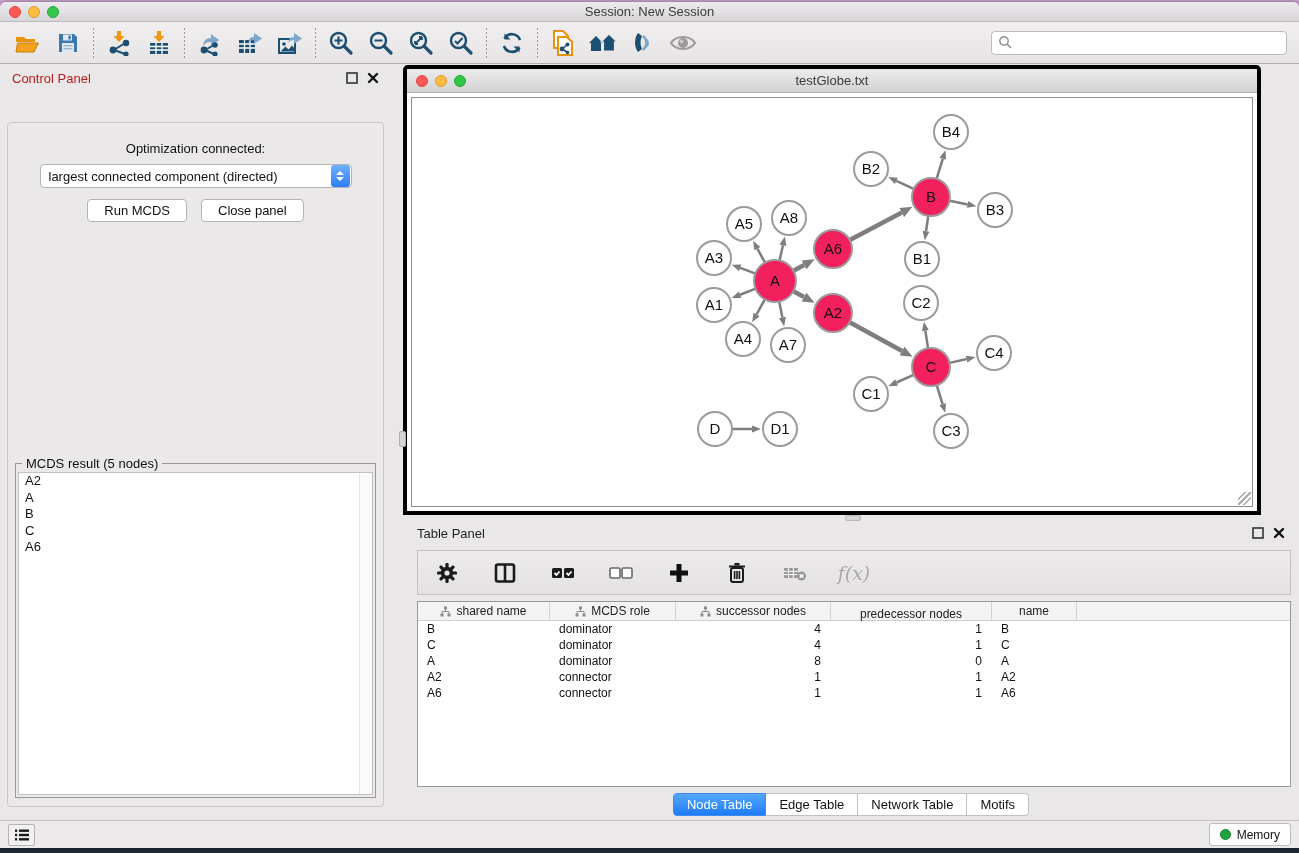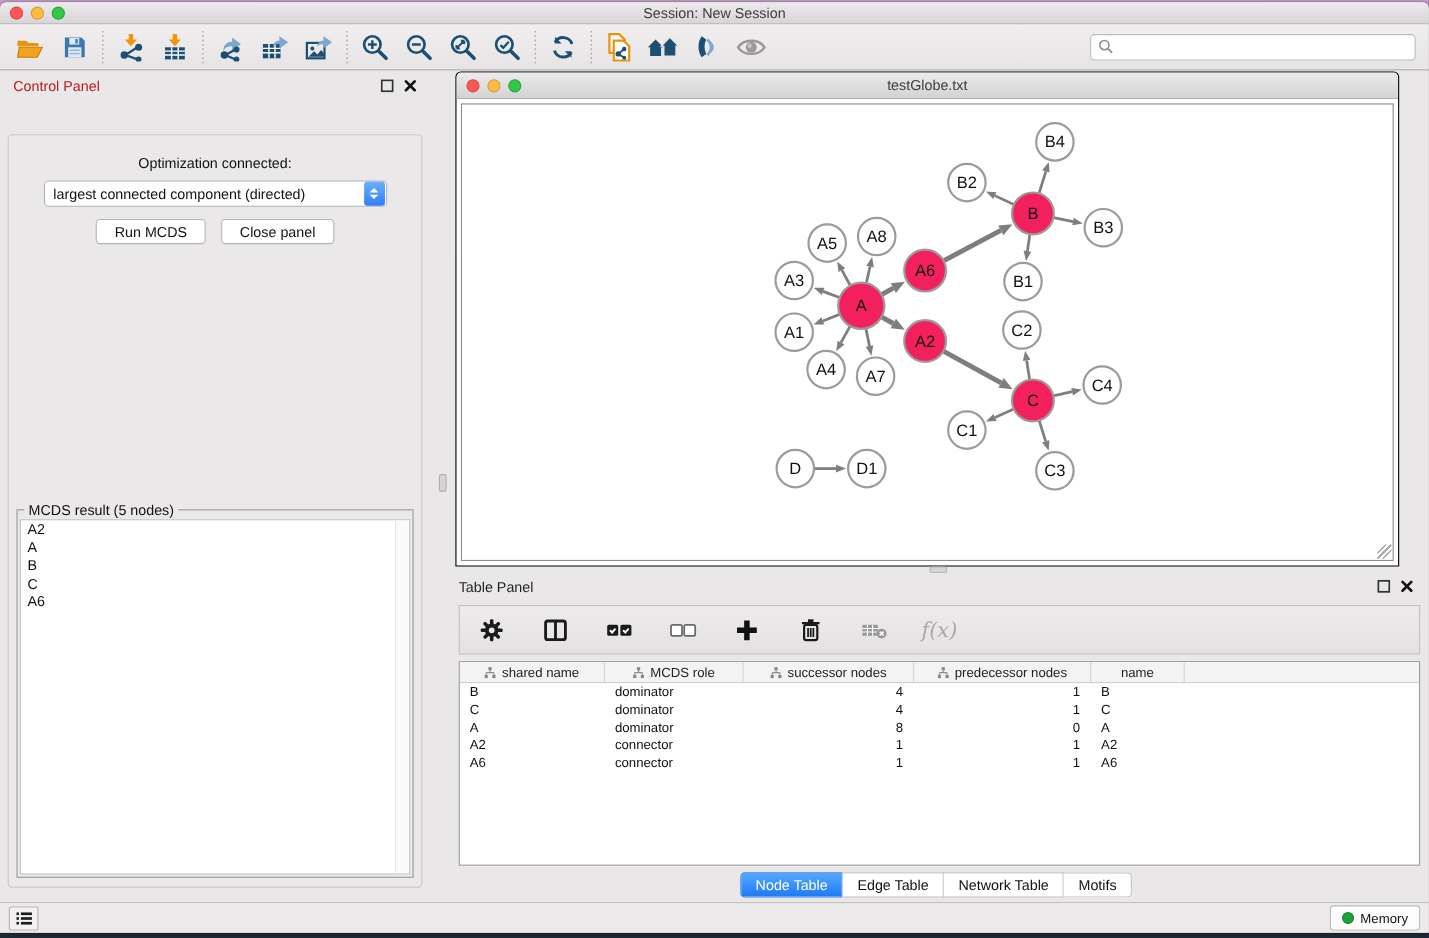--- a/index.html
+++ b/index.html
@@ -66,22 +66,22 @@
 
   .mcds-box { position:absolute; left:7px; right:7px; top:340px; bottom:8px;
     border:1px solid #9a9898; background:#eae8e9; }
   .mcds-legend { position:absolute; top:-8px; left:6px; background:#eae8e9; padding:0 4px; font-size:13px; color:#111; }
   .mcds-list { position:absolute; left:2px; right:2px; top:8px; bottom:2px; background:#fff;
     border:1px solid #c2c0c1; overflow:hidden; }
   .mcds-scroll { position:absolute; right:0; top:0; bottom:0; width:13px; background:#fafafa; border-left:1px solid #e4e4e4; }
   .mcds-item { font-size:13px; color:#111; padding:0 6px; height:16.5px; line-height:16.5px; }
 
   
-  .net-window { position:absolute; left:414px; top:0; width:858px; height:450px;
-    background:#fff; border:1px solid #000000; border-radius:5px 5px 0 0; overflow:hidden; }
+  .net-window { position:absolute; left:403px; top:0; width:858px; height:450px;
+    background:#fff; border:4px solid #000000; border-radius:5px 5px 0 0; overflow:hidden; }
   .net-titlebar { height:24px; background:linear-gradient(#ececec,#d4d2d3); border-bottom:1px solid #b3b1b2;
     display:flex; align-items:center; justify-content:center; position:relative; }
   .net-titlebar .traffic { top:6px; }
   .net-title { font-size:13px; color:#3c3c3c; }
   .net-canvas { position:absolute; left:4px; right:4px; top:28px; bottom:4px; background:#fff; border:1px solid #8e8c8d; }
   .net-canvas svg { position:absolute; left:0; top:0; }
   .resize-grip { position:absolute; right:1px; bottom:1px; width:13px; height:13px;
     background:
       linear-gradient(135deg, rgba(0,0,0,0) 46%, #aaa 46%, #aaa 54%, rgba(0,0,0,0) 54%),
       linear-gradient(135deg, rgba(0,0,0,0) 66%, #aaa 66%, #aaa 74%, rgba(0,0,0,0) 74%),
@@ -544,21 +544,21 @@
             </div>
             <div class="nt-hcell" style="width: 155px;">
               <svg width="11" height="11" viewBox="0 0 11 11">
                 <rect x="4" y="0.5" width="3" height="3" fill="#8c8a8b"></rect>
                 <path d="M5.5 3.5 v2 M2 5.5 h7 M2 5.5 v2 M9 5.5 v2" stroke="#8c8a8b" fill="none" stroke-width="1"></path>
                 <rect x="0.5" y="7.5" width="3" height="3" fill="#8c8a8b"></rect>
                 <rect x="7.5" y="7.5" width="3" height="3" fill="#8c8a8b"></rect>
               </svg>
               <span>successor nodes</span>
             </div>
-            <div class="nt-hcell" style="width: 161px;">
+            <div class="nt-hcell" style="width: 161px; flex-direction: column;">
               <svg width="11" height="11" viewBox="0 0 11 11">
                 <rect x="4" y="0.5" width="3" height="3" fill="#8c8a8b"></rect>
                 <path d="M5.5 3.5 v2 M2 5.5 h7 M2 5.5 v2 M9 5.5 v2" stroke="#8c8a8b" fill="none" stroke-width="1"></path>
                 <rect x="0.5" y="7.5" width="3" height="3" fill="#8c8a8b"></rect>
                 <rect x="7.5" y="7.5" width="3" height="3" fill="#8c8a8b"></rect>
               </svg>
               <span>predecessor nodes</span>
             </div>
             <div class="nt-hcell" style="width: 85px;">
               <span>name</span>

